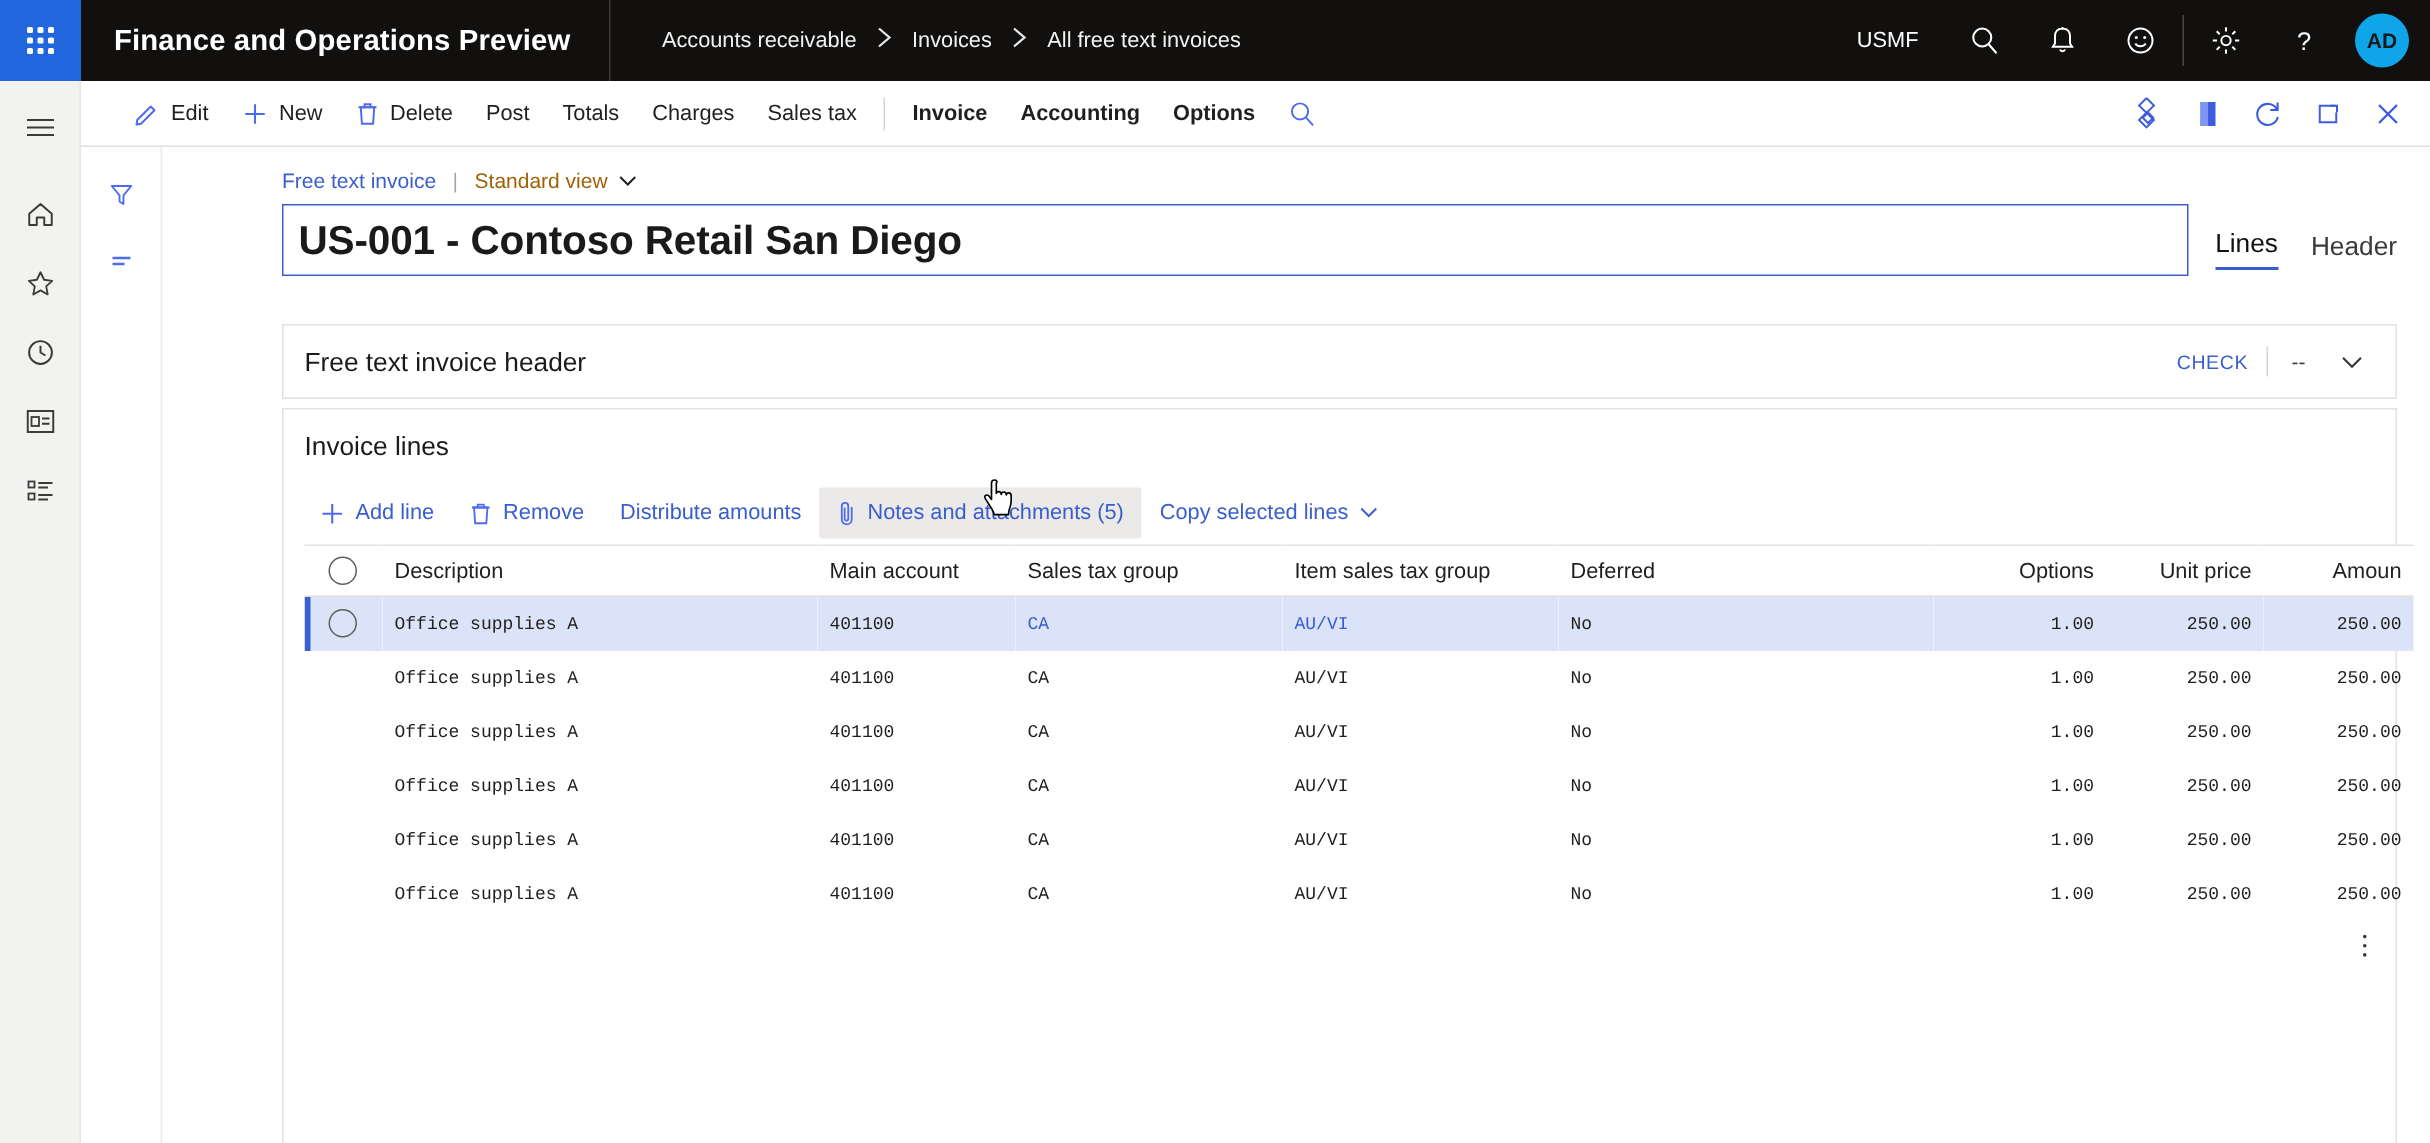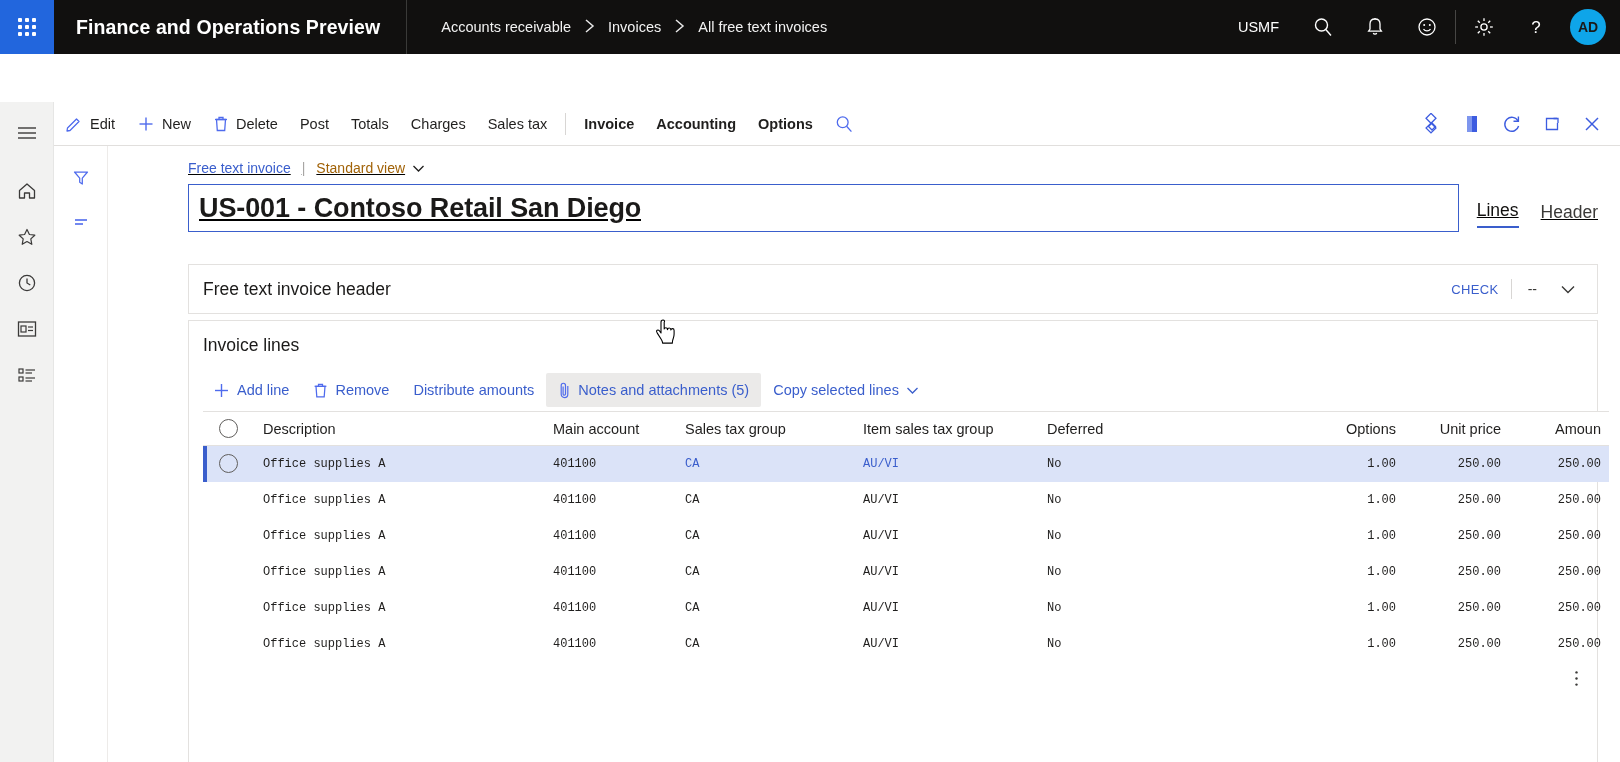--- a/index.html
+++ b/index.html
@@ -2,21 +2,21 @@
 <html><head>
 <meta charset="utf-8">
 <style>
   * { box-sizing: border-box; margin: 0; padding: 0; }
   html, body {
     width: 1620px; height: 762px;
     font-family: "Liberation Sans", sans-serif;
     background: #ffffff;
     overflow: hidden;
   }
-  .app { position: relative; width: 1620px; height: 762px; display: flex; flex-direction: column; gap: 48px; }
+  .app { position: relative; width: 1620px; height: 762px; display: flex; flex-direction: column; }
 
   
   .topbar {
     height: 54px; min-height: 54px;
     background: #11100f;
     display: flex; align-items: center;
     color: #ffffff;
   }
   .waffle {
     width: 54px; height: 54px; background: #2266dd;
@@ -68,21 +68,21 @@
   }
   .rail-btn.spacer { height: 12px; }
   .content-wrap { flex: 1; display: flex; flex-direction: column; min-width: 0; background: #fff; }
 
   
   .cmdbar {
     height: 44px; min-height: 44px;
     background: #ffffff;
     border-bottom: 1px solid #e1dfdd;
     display: flex; align-items: center;
-    padding-left: 0;
+    padding-left: 24px;
     position: relative;
   }
   .cmd {
     display: flex; align-items: center; gap: 7px;
     height: 44px; padding: 0 11px; font-size: 14.5px; color: #201f1e;
     cursor: pointer; white-space: nowrap;
   }
   .cmd .ci { color: #4f6bed; display: flex; align-items: center; }
   .cmd.bold { font-weight: 600; }
   .cmdsep { width: 1px; height: 22px; background: #d8d6d4; margin: 0 7px; }
@@ -105,21 +105,21 @@
     display: flex; flex-direction: column; align-items: center;
     background: #fff;
   }
   .lr2-btn {
     width: 54px; height: 44px; display: flex; align-items: center; justify-content: center;
     cursor: pointer; color: #4f6bed;
   }
   .page { flex: 1; min-width: 0; padding: 0 0 0 0; overflow: hidden; background: #fff;}
 
   
-  .pagehead { padding: 14px 0 16px 80px; text-decoration: underline; }
+  .pagehead { padding: 14px 0 16px 80px; }
   .crumbrow { display: flex; align-items: center; gap: 11px; font-size: 14px; margin-bottom: 8px; }
   .crumbrow .lnk { color: #3a5ecc; cursor: pointer; }
   .crumbrow .pipe { color: #a8a6a4; }
   .crumbrow .viewsel { color: #a16207; cursor: pointer; display: flex; align-items: flex-end; gap: 7px; }
   .titlerow { display: flex; align-items: flex-end; }
   .titlebox {
     flex: 1;
     border: 1.6px solid #3a5ecc;
     background: #fff;
     height: 48px;

